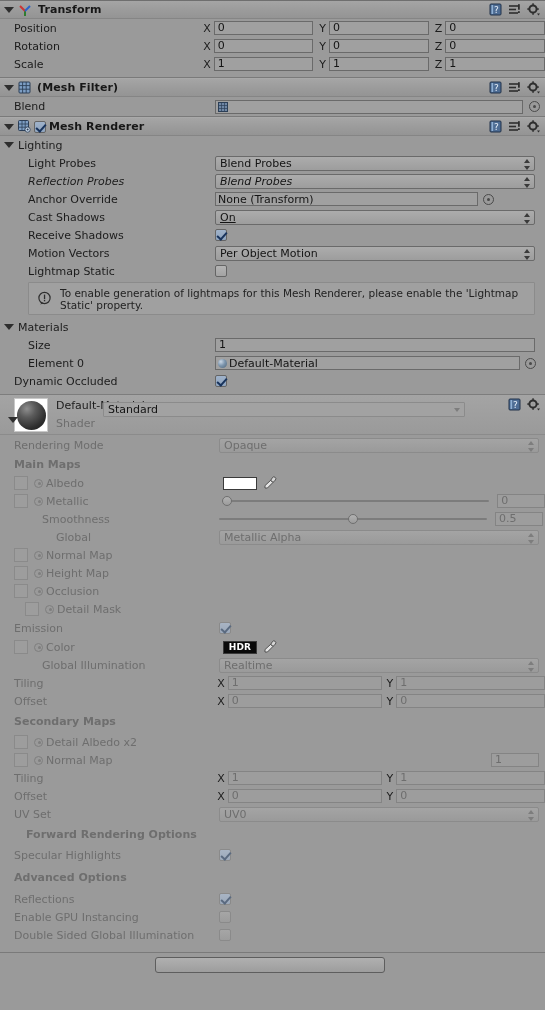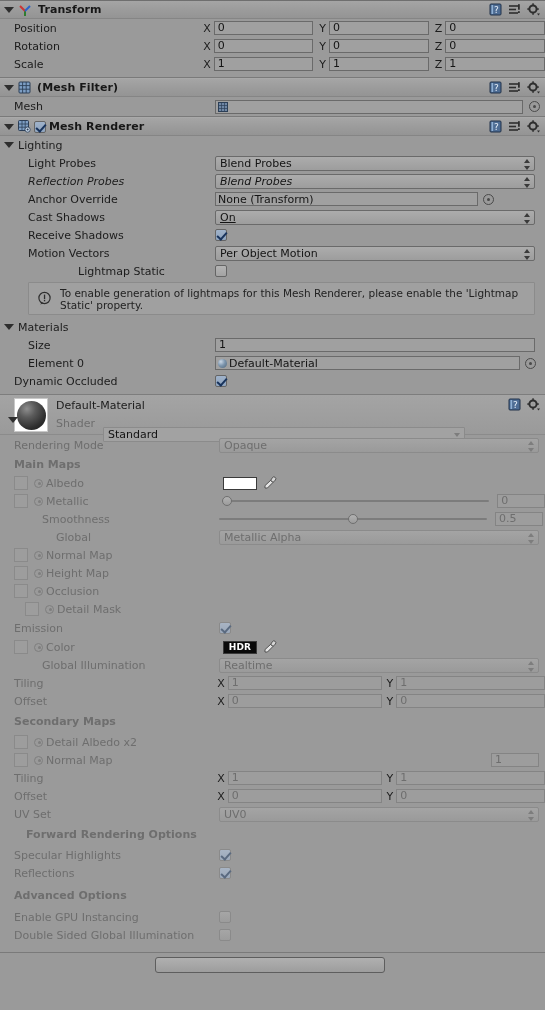--- a/index.html
+++ b/index.html
@@ -276,21 +276,21 @@
           <rect x="5.3" y="9.6" width="1.5" height="2.2" fill="#2e2e2e"></rect>
           <rect x="0.3" y="5.3" width="2.2" height="1.5" fill="#2e2e2e"></rect>
           <rect x="9.6" y="5.3" width="2.2" height="1.5" fill="#2e2e2e"></rect>
           <polygon points="10,10.5 13,10.5 11.5,12.5" fill="#2e2e2e"></polygon>
         </svg>
       </span>
     </div>
   </div>
 
   <div class="row" style="padding-left:14px; height:19px;">
-    <span class="lbl" style="width:201px;">Mesh</span>
+    <span class="lbl" style="width:201px;">Blend</span>
     <div class="objfield" style="width:308px;">
       <span style="margin-right:3px;">
         <svg width="10" height="10" viewBox="0 0 10 10">
           <rect x="0.5" y="0.5" width="9" height="9" fill="#6f87a5" stroke="#2c3f57"></rect>
           <g stroke="#2c3f57" stroke-width="0.7">
             <line x1="3.5" y1="0.5" x2="3.5" y2="9.5"></line>
               <line x1="6.5" y1="0.5" x2="6.5" y2="9.5"></line>
             <line x1="0.5" y1="3.5" x2="9.5" y2="3.5"></line>
               <line x1="0.5" y1="6.5" x2="9.5" y2="6.5"></line>
           </g>
@@ -401,21 +401,21 @@
     <span class="lbl" style="width:187px;">Motion Vectors</span>
     <div class="popup" style="width:320px;">
       <span>Per Object Motion</span>
         <span class="arrows">
           <i class="up"></i>
           <i class="dn"></i>
         </span>
     </div>
   </div>
   <div class="row" style="padding-left:28px;">
-    <span class="lbl" style="width:187px;text-align:center;">Lightmap Static</span>
+    <span class="lbl" style="width:187px;">Lightmap Static</span>
     <span class="cb"></span>
   </div>
 
   <div class="helpbox">
     <span style="margin-right:8px;flex:none;">
       <svg width="15" height="15" viewBox="0 0 15 15">
         <circle cx="7.5" cy="7" r="5.6" fill="none" stroke="#2e2e2e" stroke-width="1.2"></circle>
         <path d="M5 11.3 L3.2 13.6 L6.6 12.3 Z" fill="#2e2e2e"></path>
         <rect x="6.9" y="3.6" width="1.3" height="4.6" fill="#2e2e2e"></rect>
         <rect x="6.9" y="9" width="1.3" height="1.3" fill="#2e2e2e"></rect>
@@ -452,21 +452,21 @@
   <div class="mat-block">
     <div class="mat-header">
       <div class="mat-preview">
         <div class="mat-sphere"></div>
       </div>
       <div style="position:absolute; left:56px; top:4px;" class="lbl">Default-Material</div>
       <div style="position:absolute; left:8px; top:22px;">
         <div class="tri" style="margin:0;"></div>
       </div>
       <div style="position:absolute; left:56px; top:22px;" class="lbl dim">Shader</div>
-      <div class="popup shader" style="position:absolute; left:103px; top:32px; width:362px;">
+      <div class="popup shader" style="position:absolute; left:103px; top:7px; width:362px;">
         <span>Standard</span>
           <span class="caret"></span>
       </div>
       <div class="hdr-icons" style="top:3px;">
         <span>
           <svg width="13" height="13" viewBox="0 0 13 13">
             <rect x="1" y="1" width="11" height="11" rx="1" fill="#4d6c94" stroke="#22334a"></rect>
             <rect x="2.5" y="2" width="1.6" height="9" fill="#8fb0d4"></rect>
             <text x="7.5" y="10" font-size="9" fill="#e8f0fa" font-family="DejaVu Sans" text-anchor="middle">?</text>
           </svg>
@@ -671,27 +671,27 @@
       </div>
     </div>
 
     <div class="row" style="padding-left:26px;height:23px;">
       <span class="lbl bold dim">Forward Rendering Options</span>
     </div>
     <div class="row" style="padding-left:14px;">
       <span class="lbl dim" style="width:205px;">Specular Highlights</span>
       <span class="cb dim on"></span>
     </div>
+    <div class="row" style="padding-left:14px;height:26px;">
+      <span class="lbl bold dim">Advanced Options</span>
+    </div>
+
     <div class="row" style="padding-left:14px;">
       <span class="lbl dim" style="width:205px;">Reflections</span>
       <span class="cb dim on"></span>
-    </div>
-
-    <div class="row" style="padding-left:14px;height:26px;">
-      <span class="lbl bold dim">Advanced Options</span>
     </div>
     <div class="row" style="padding-left:14px;">
       <span class="lbl dim" style="width:205px;">Enable GPU Instancing</span>
       <span class="cb dim"></span>
     </div>
     <div class="row" style="padding-left:14px;">
       <span class="lbl dim" style="width:205px;">Double Sided Global Illumination</span>
       <span class="cb dim"></span>
     </div>
 

